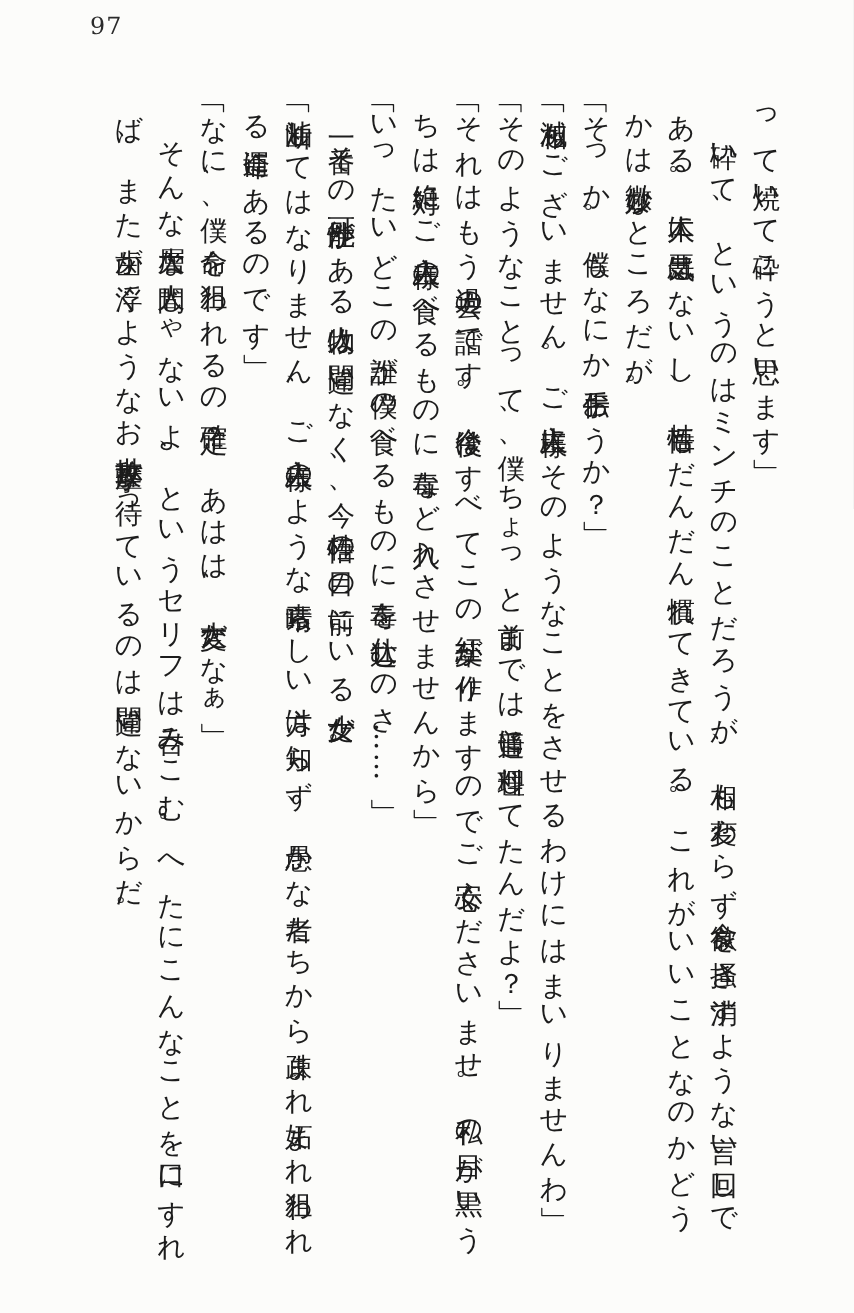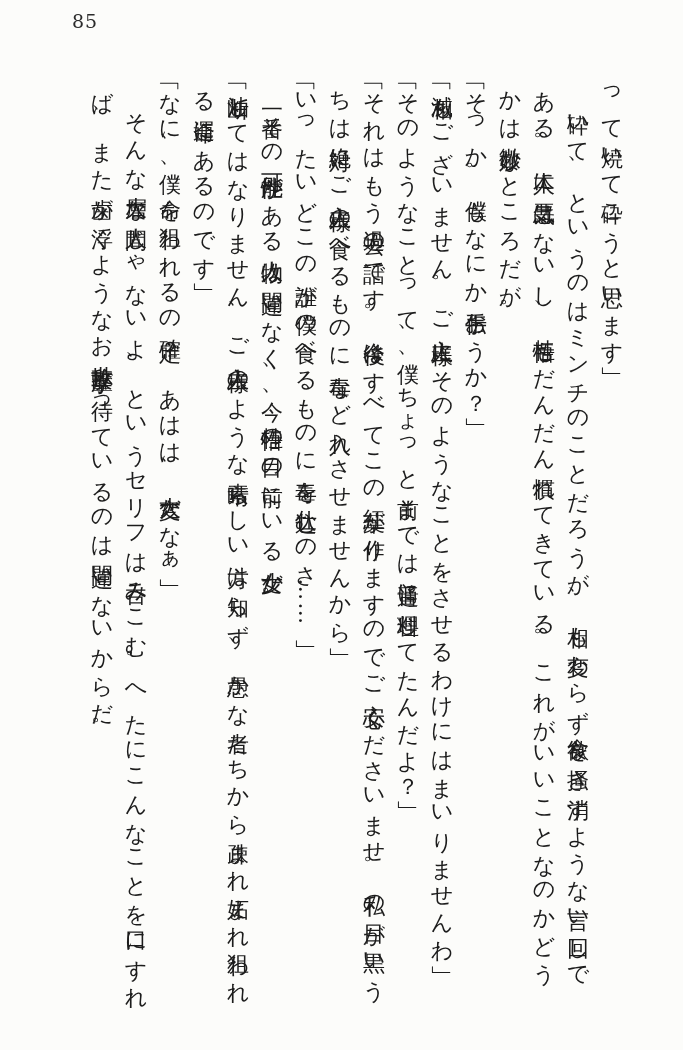--- a/index.html
+++ b/index.html
@@ -46,21 +46,21 @@
     text-indent: 0;
   }
   .para.indent {
     text-indent: 1em;
   }
 </style>
 </head>
 <body>
 
 <div class="page">
-  <div class="page-number">85</div>
+  <div class="page-number">97</div>
   <div class="text-block">
       <p class="para">って焼いて砕こうと思います」</p>
       <p class="para indent">砕いて、というのはミンチのことだろうが、相も変わらず食欲を掻き消すような言い回しである。本人に悪気はないし、桂悟もだんだん慣れてきている。これがいいことなのかどうかは微妙なところだが。</p>
       <p class="para">「そっか。僕もなにか手伝おうか？」</p>
       <p class="para">「滅相もございません。ご主人様にそのようなことをさせるわけにはまいりませんわ」</p>
       <p class="para">「そのようなことって、僕、ちょっと前までは普通に料理してたんだよ？」</p>
       <p class="para">「それはもう過去の話です。今後はすべてこの紅葉が作りますのでご安心くださいませ。私の目が黒いうちは絶対にご主人様の食べるものに毒など入れさせませんから」</p>
       <p class="para">「いったいどこの誰が僕の食べるものに毒を仕込むのさ……」</p>
       <p class="para indent">一番その可能性がある人物は間違いなく、今、桂悟の目の前にいる少女だ。</p>
       <p class="para">「油断してはなりません、ご主人様のような素晴らしい方は知らず、愚かな者たちから疎まれ妬まれ狙われる運命にあるのです」</p>

